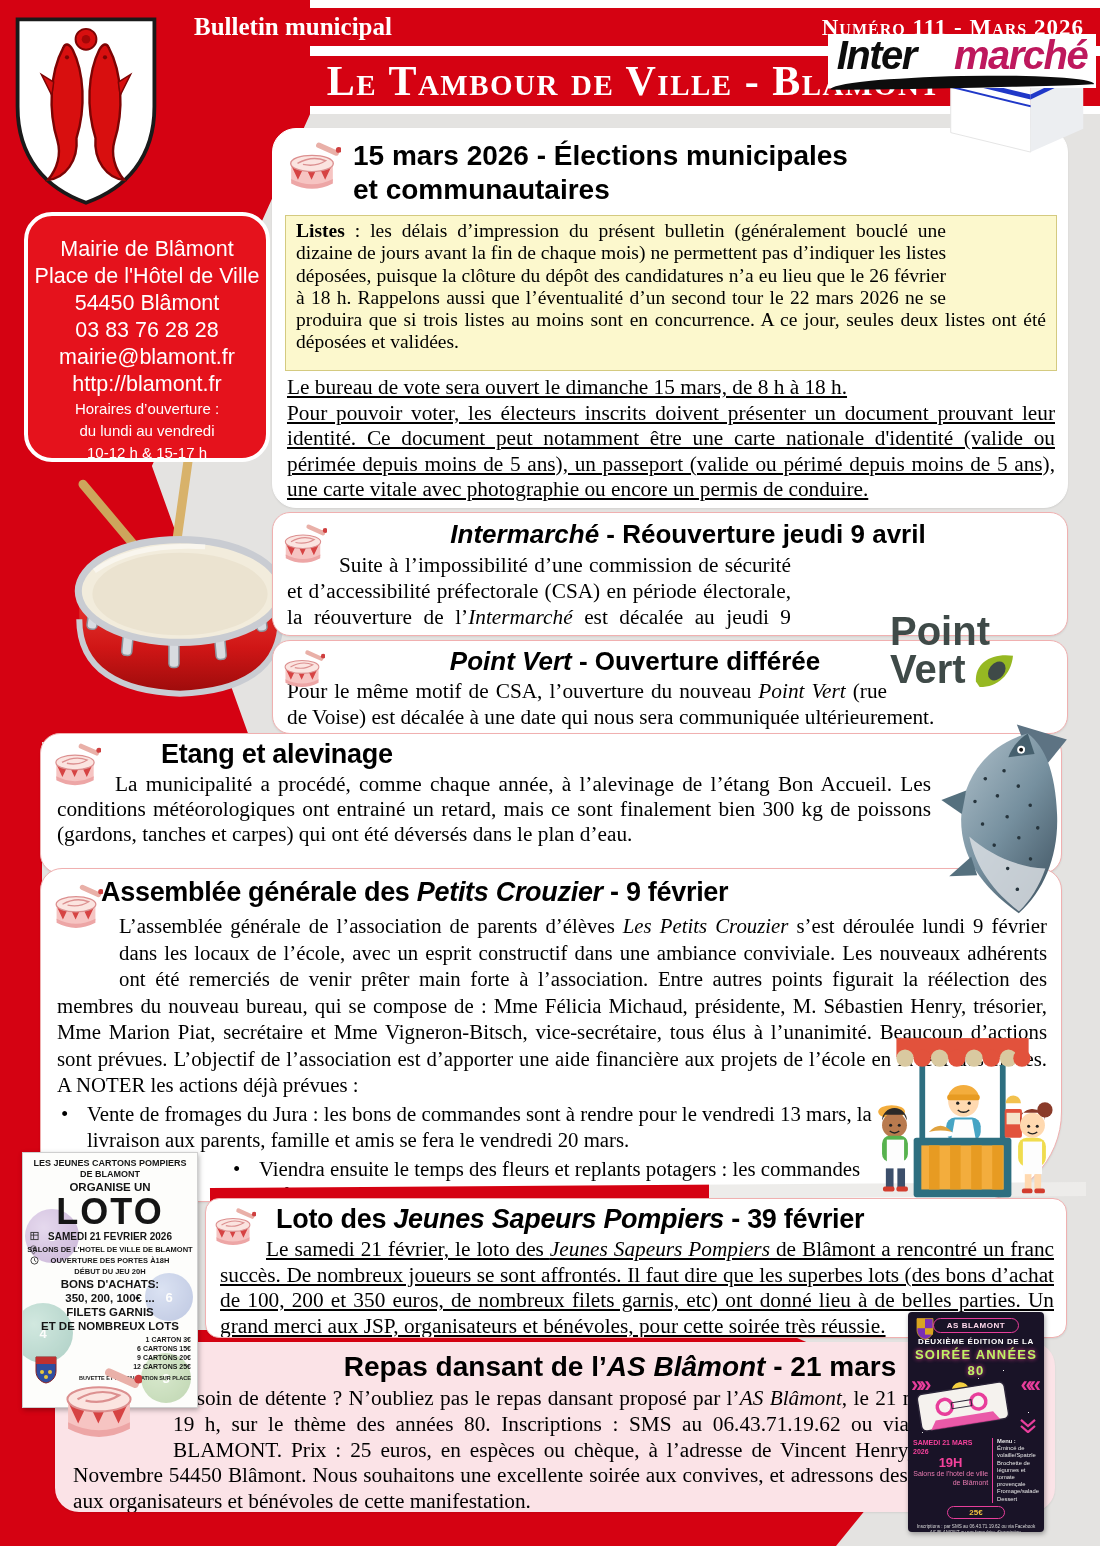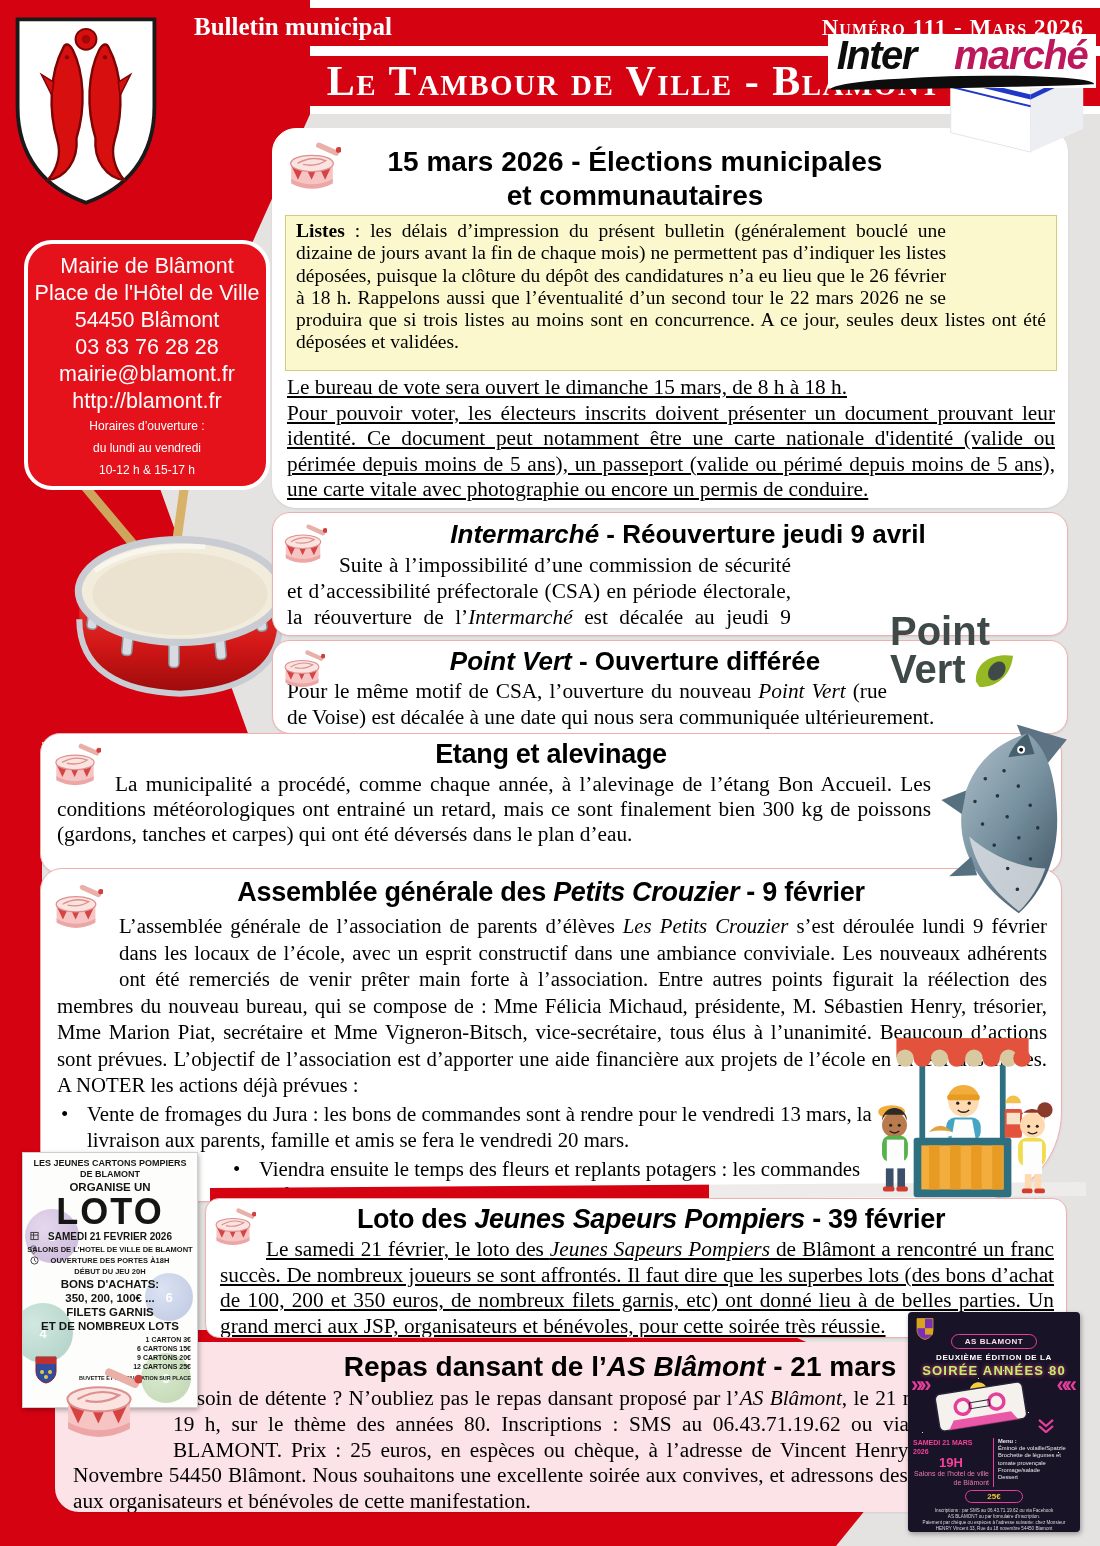--- a/index.html
+++ b/index.html
@@ -18,32 +18,32 @@
     clip-path:polygon(0 0,82% 0,100% 35%,88% 100%,0 100%);}
   
   #band1{left:168px;top:8px;width:932px;height:38px;background:var(--red);z-index:2;}
   #band1 .kicker{position:absolute;left:26px;top:3px;font:700 25px/32px var(--serif);color:#fff;}
   #band1 .issue{position:absolute;right:16px;top:5px;font:700 23px/30px var(--serif);font-variant:small-caps;letter-spacing:1px;color:#fff;}
   #band2{left:168px;top:56px;width:932px;height:50px;background:var(--red);z-index:2;text-align:center;}
   #band2 .title{font:700 42px/50px var(--serif);font-variant:small-caps;letter-spacing:1.5px;color:#fff;}
   #shield{left:10px;top:12px;width:152px;height:198px;z-index:3;}
   
   #contact{left:24px;top:212px;width:246px;height:250px;background:var(--red2);border:4px solid #fff;border-radius:28px;z-index:3;
-    text-align:center;color:#fff;font-family:var(--sans);padding-top:9px;box-sizing:border-box;margin-top:28px;}
+    text-align:center;color:#fff;font-family:var(--sans);padding-top:20px;box-sizing:border-box;}
   #contact .c-line{font-size:21.5px;line-height:27px;}
-  #contact .c-hours{font-size:12px;line-height:22px;}
+  #contact .c-hours{font-size:15px;line-height:22px;}
   #drumphoto{left:64px;top:450px;width:232px;height:282px;z-index:2;}
   
   .card{position:absolute;background:#fff;border:1.5px solid #f0b0b0;box-shadow:0 1px 2px rgba(0,0,0,.08);z-index:3;box-sizing:border-box;overflow:hidden;}
-  .shead{font:700 27px/31px var(--sans);letter-spacing:-.3px;text-align:center;}
+  .shead{font:700 27px/31px var(--sans);letter-spacing:-.3px;}
   .body{font:21.3px/25.5px var(--serif);text-align:justify;}
   .drumic{position:absolute;z-index:4;}
   
   #card-elections{left:272px;top:128px;width:796px;height:380px;border-color:#fff;border-radius:24px;}
-  #card-elections .eh{margin:16px 150px 0 80px;font:700 28px/34px var(--sans);text-align:center;}
+  #card-elections .eh{margin:10px 150px 0 80px;font:700 28px/34px var(--sans);text-align:left;}
   #ballot{position:absolute;right:2px;top:4px;width:164px;height:152px;z-index:5;}
   #ybox{position:absolute;left:12px;top:86px;width:772px;height:156px;background:#fcf8cd;border:1px solid #d4ca80;box-sizing:border-box;
     padding:4px 10px;font:19.5px/22.3px var(--serif);text-align:justify;overflow:hidden;}
   .sp-ballot{float:right;width:100px;height:68px;}
   #ebody{position:absolute;left:14px;top:246px;width:768px;text-decoration:underline;}
   
   #card-inter{left:272px;top:512px;width:796px;height:124px;border-radius:18px;}
   #card-inter .ih{margin:6px 24px 0 60px;font:700 26px/30px var(--sans);text-align:center;}
   #card-inter .ibody{margin:3px 10px 0 14px;font:21.3px/26px var(--serif);text-align:justify;}
   .sp-dr1{float:left;width:52px;height:24px;}
@@ -99,22 +99,22 @@
   #card-loto .lh{margin:5px 40px 0 70px;}
   #card-loto .lbody{margin:2px 12px 0 14px;font:21.3px/25.5px var(--serif);text-align:justify;text-decoration:underline;}
   .sp-dr4{float:left;width:46px;height:24px;}
   
   #card-repas{left:55px;top:1342px;width:1000px;height:170px;background:#fbe3e7;border:none;border-radius:24px;z-index:5;}
   #card-repas .rh{margin:9px 40px 0 170px;font:700 28px/32px var(--sans);text-align:center;}
   #card-repas .rbody{margin:3px 16px 0 18px;font:21.3px/25.8px var(--serif);text-align:justify;}
   .sp-dr5{float:left;width:100px;height:54px;}
   #drum-repas{left:56px;top:1366px;width:86px;height:80px;z-index:8;}
   
-  #as-poster{left:908px;top:1312px;width:172px;height:220px;background:#191327;z-index:9;border-radius:4px;overflow:hidden;
-    font-family:var(--sans);color:#fff;text-align:center;box-shadow:1px 2px 5px rgba(0,0,0,.35);box-sizing:border-box;padding-top:16px;}
+  #as-poster{left:908px;top:1312px;width:136px;height:220px;background:#191327;z-index:9;border-radius:4px;overflow:hidden;
+    font-family:var(--sans);color:#fff;text-align:center;box-shadow:1px 2px 5px rgba(0,0,0,.35);box-sizing:border-box;padding-top:0;}
   .stars{position:absolute;left:0;top:0;width:1px;height:1px;background:#fff;
     box-shadow:18px 70px #cfc,40px 95px #fff,140px 60px #eee,120px 100px #fff,14px 120px #ddd,150px 140px #fff,70px 66px #eee,95px 58px #fff;}
   #as-poster .crest{position:absolute;left:7px;top:5px;}
   .as-badge{margin:6px auto 0;width:84px;border:1.5px solid #e83e9b;border-radius:10px;font:700 8px/13px var(--sans);color:#ffd9ec;letter-spacing:.5px;position:relative;}
   .as-ed{margin-top:4px;font:700 8px/10px var(--sans);letter-spacing:.6px;color:#fff;}
   .as-t80{font:700 13px/16px var(--sans);letter-spacing:1.2px;color:#bef264;text-shadow:0 0 4px #f4419b;}
   .as-chev{position:absolute;font:700 22px/22px var(--sans);color:#e83e9b;letter-spacing:-4px;}
   .as-info{display:flex;margin-top:1px;padding:0 5px;text-align:left;}
   .as-info .ldate{width:76px;color:#f4419b;}
   .as-d{font:700 7px/9px var(--sans);}

